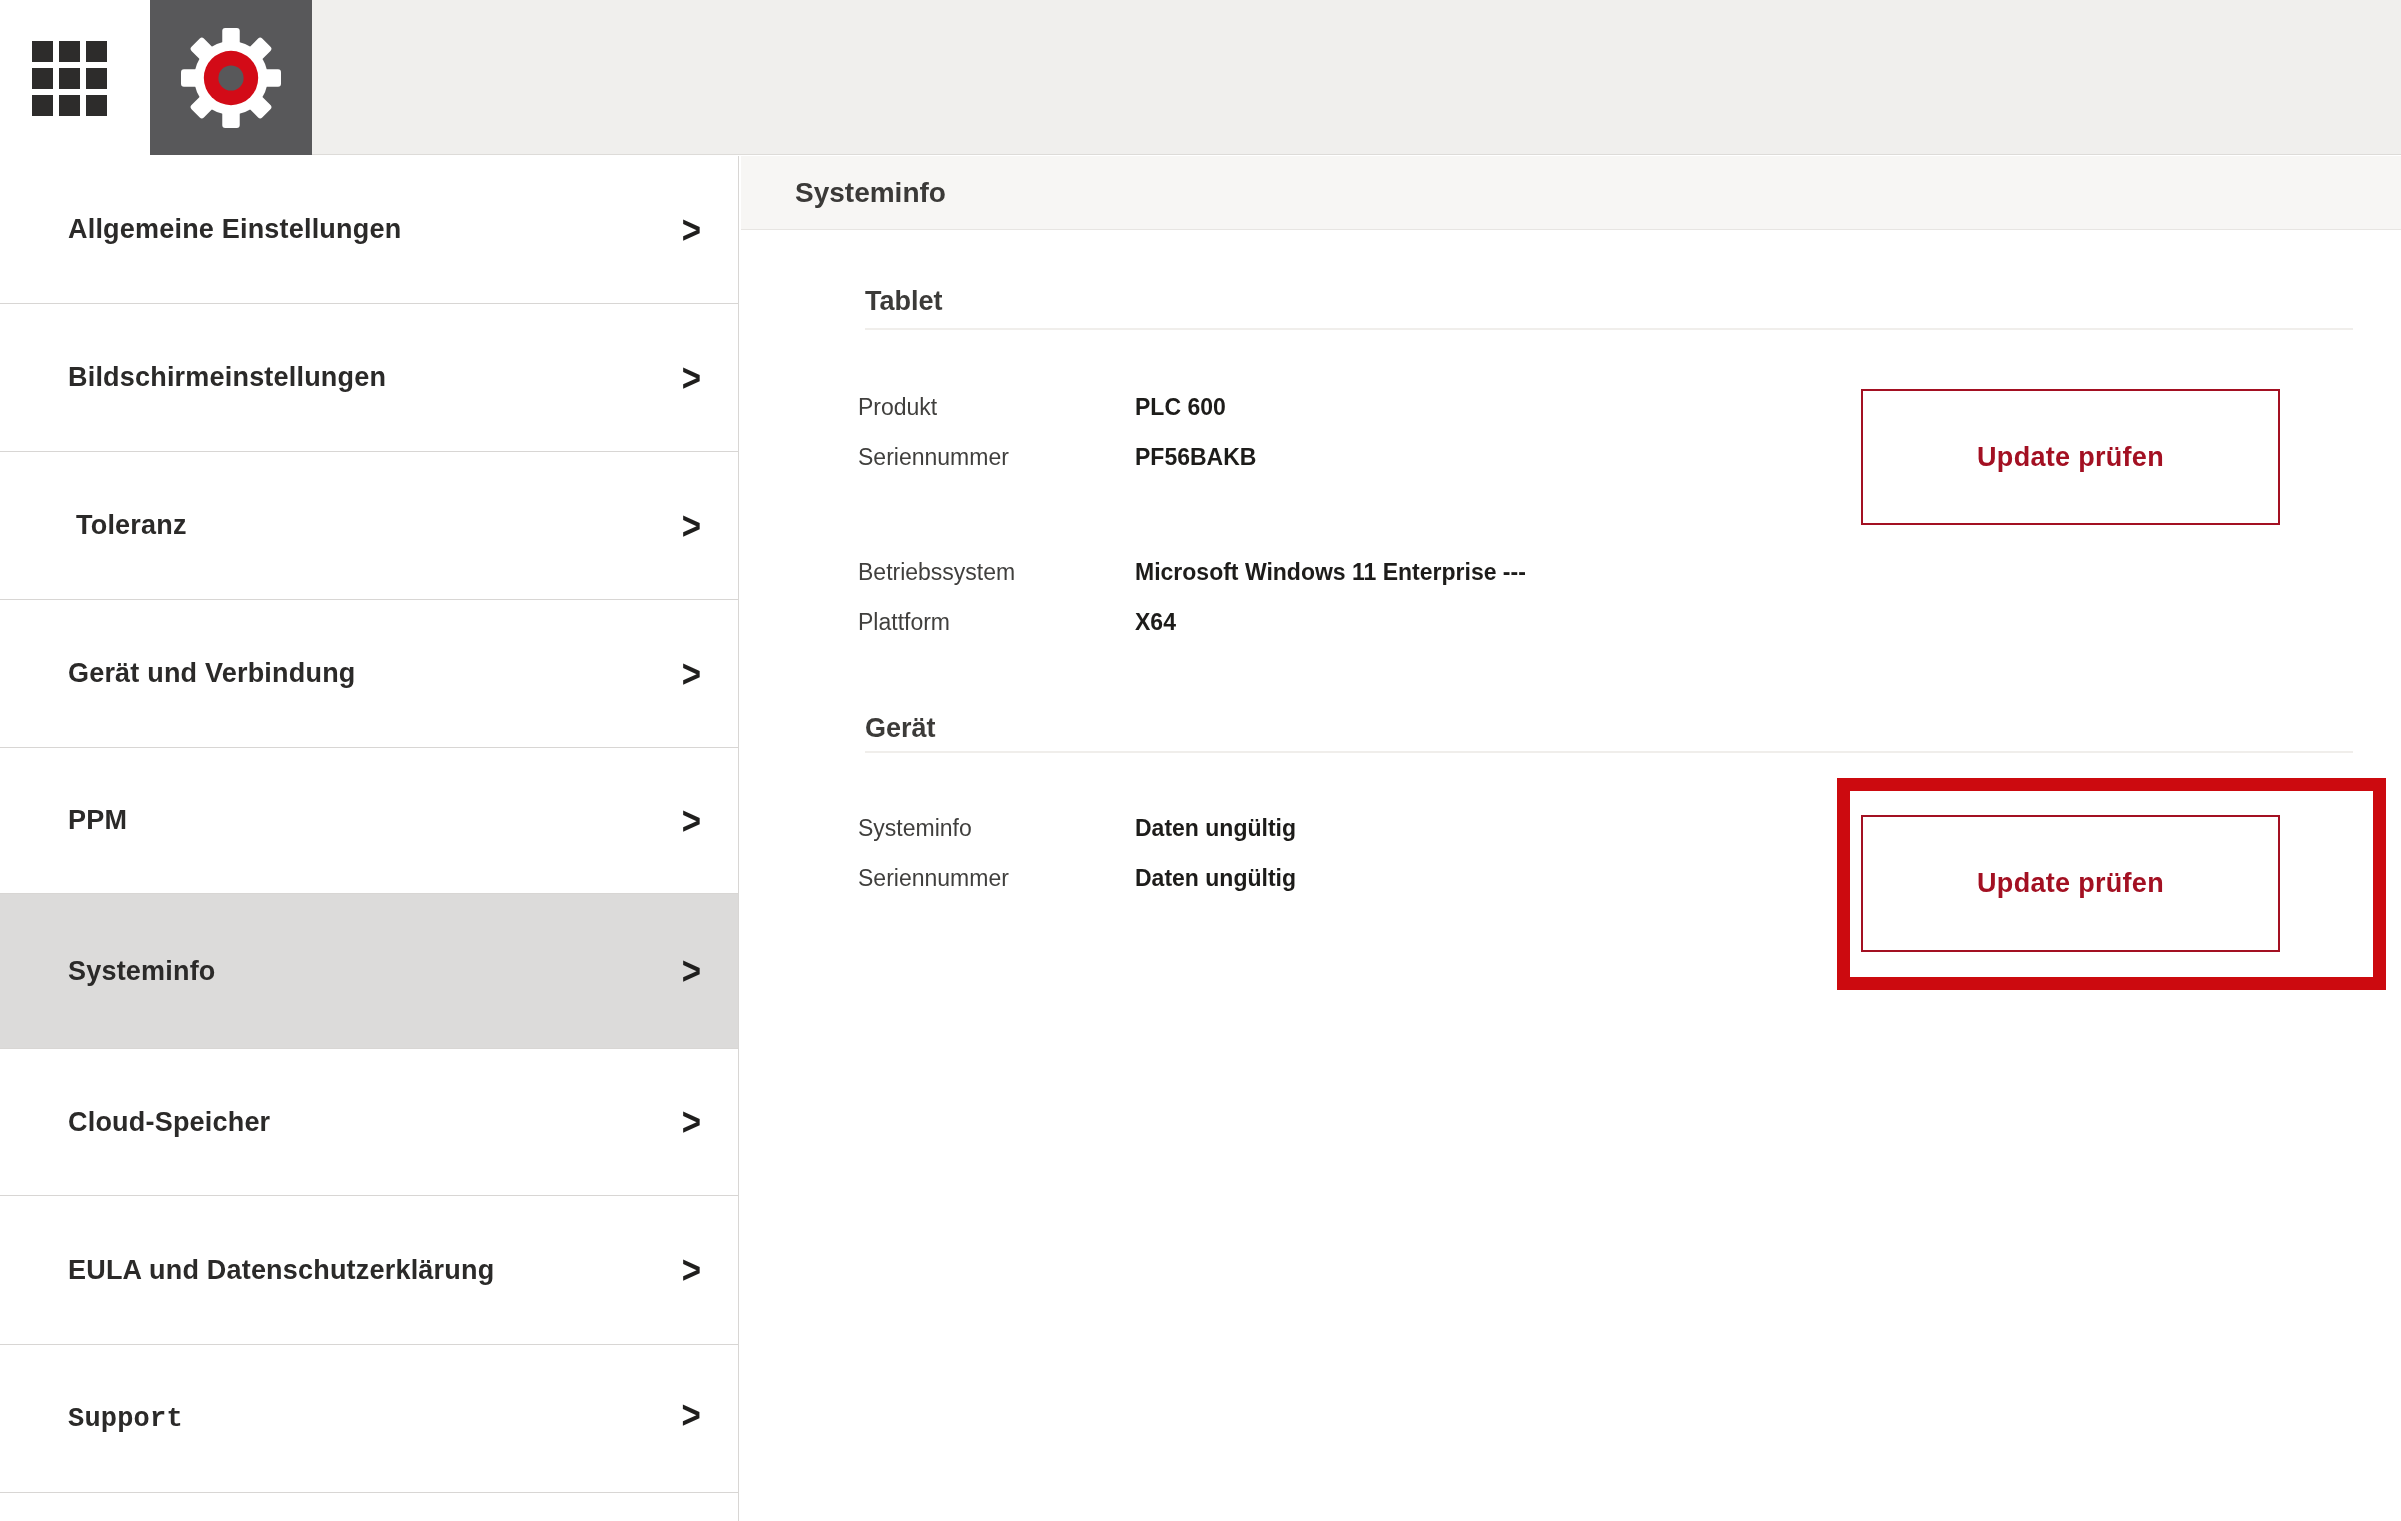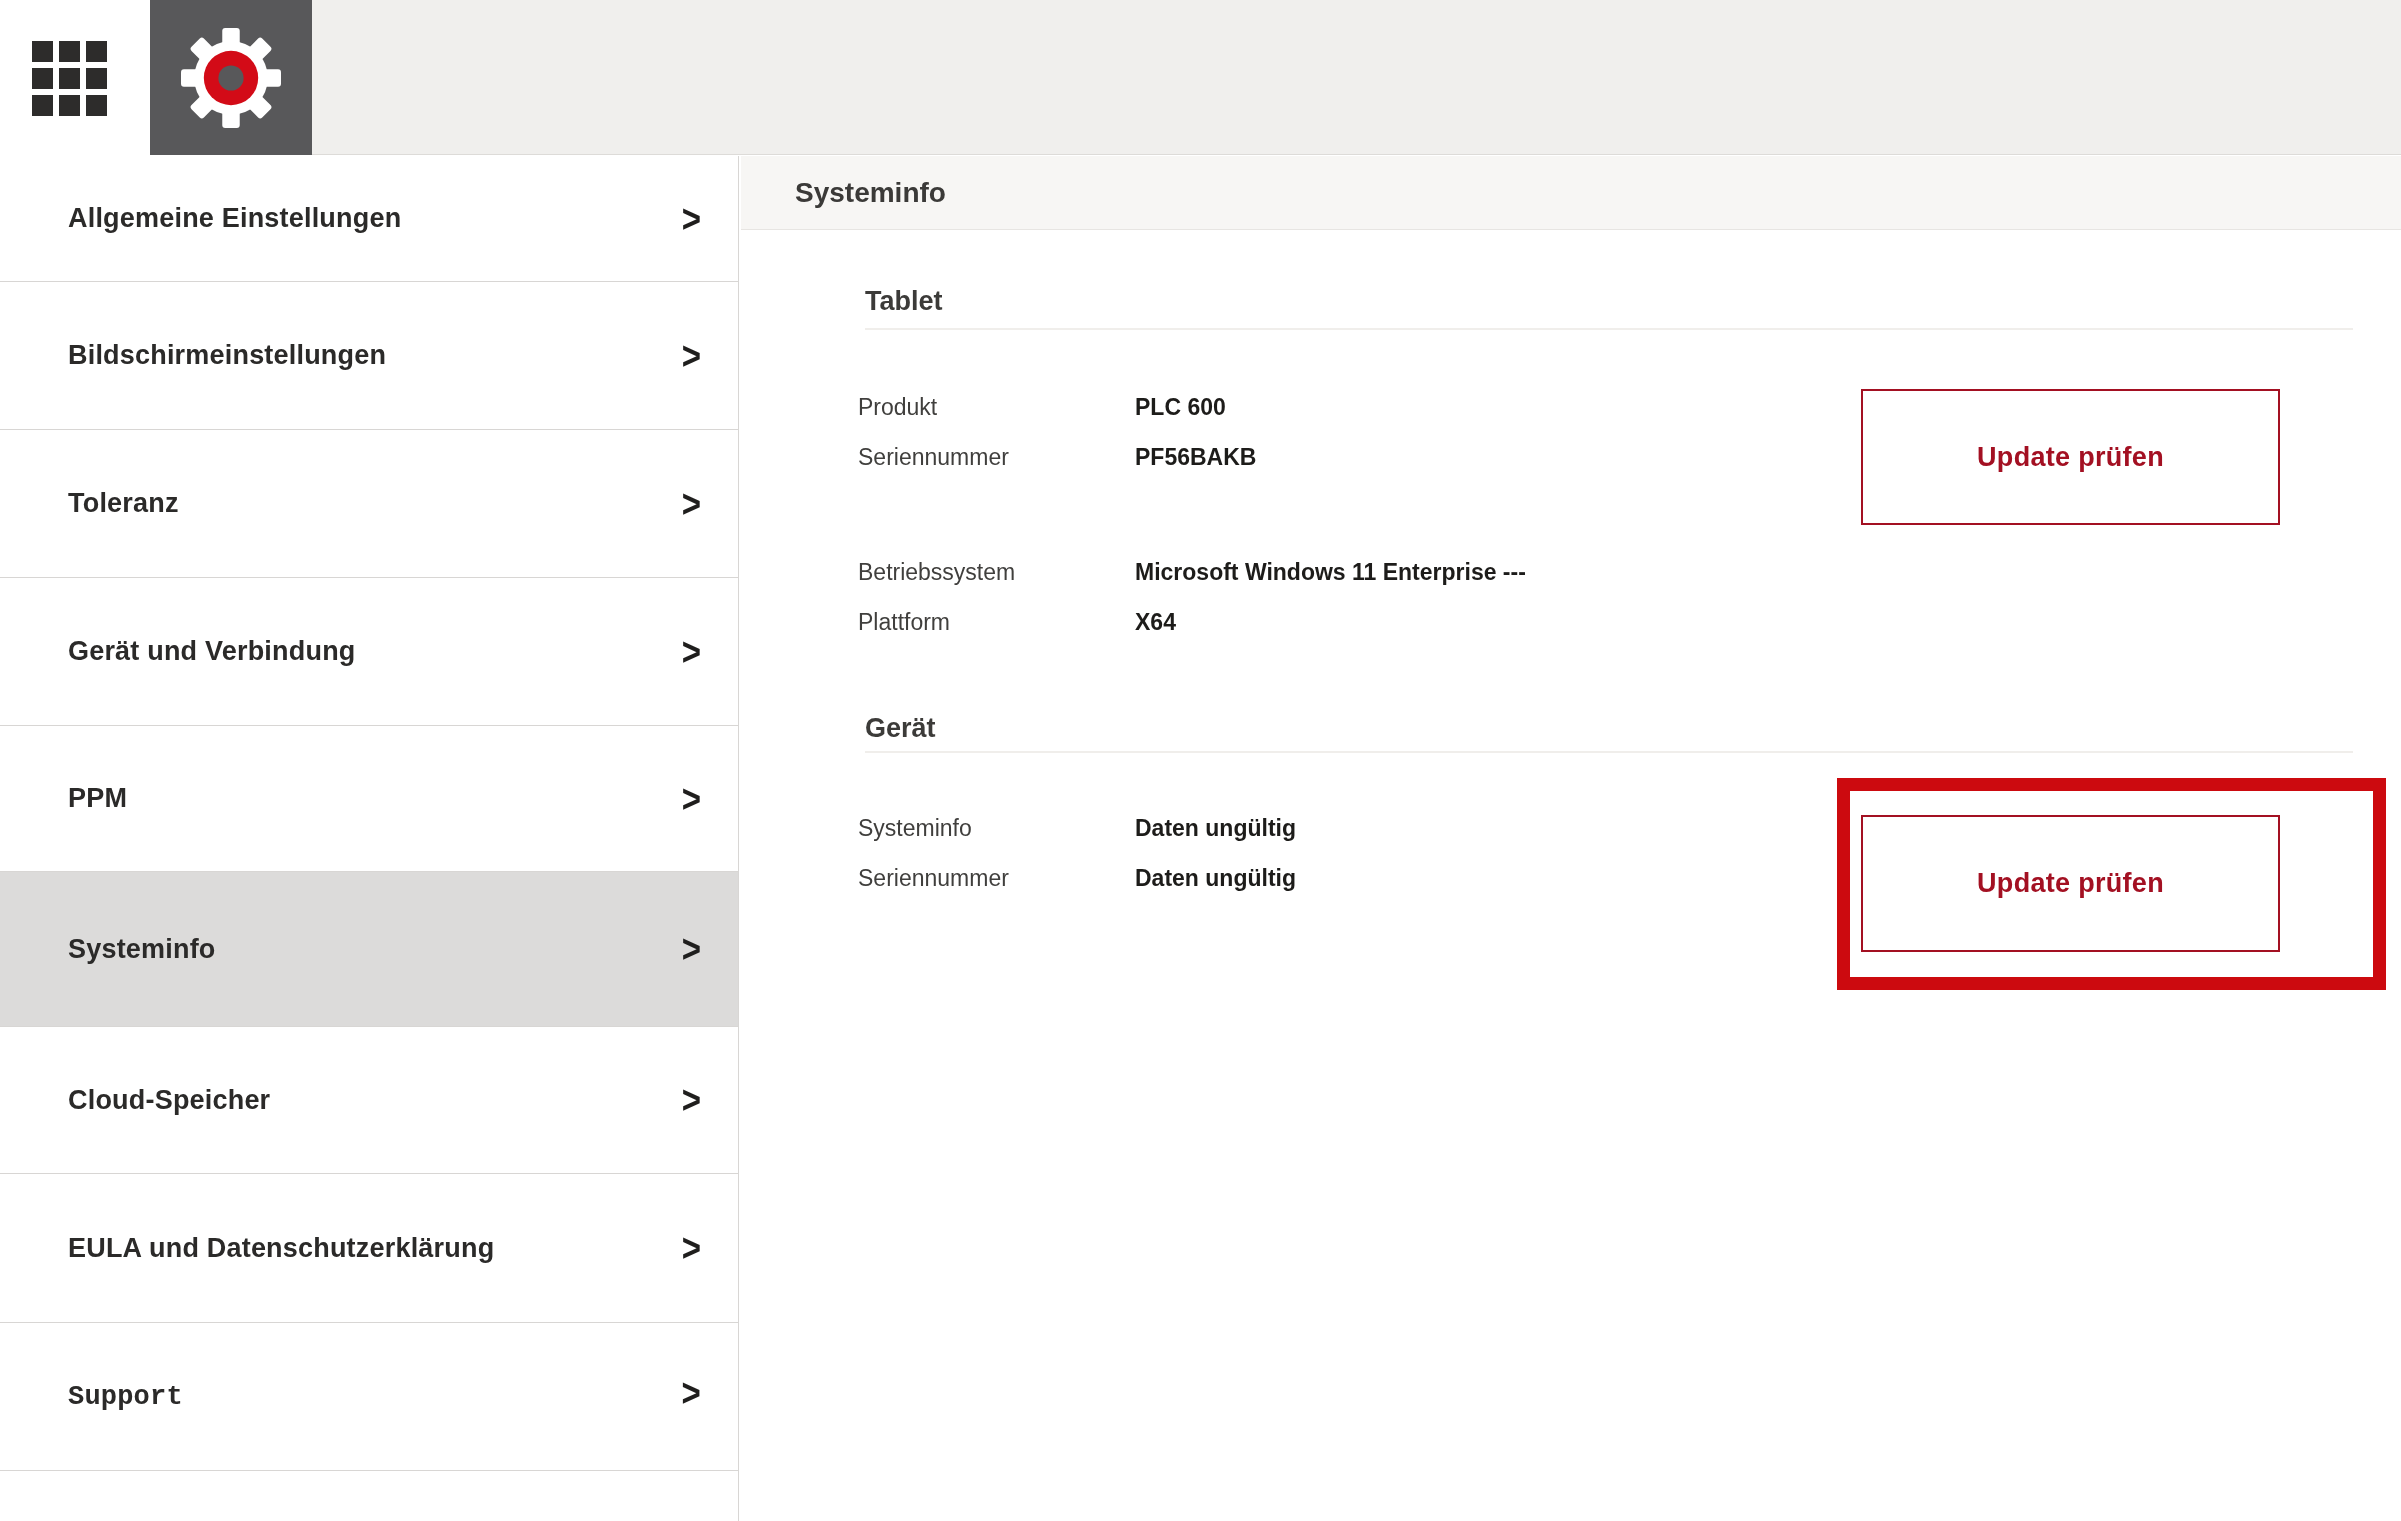--- a/index.html
+++ b/index.html
@@ -17,22 +17,22 @@
                gap:5.8px; }
   .grid-icon i { background:#2d2c2b; display:block; }
   .tab-settings { left:150px; width:162px; background:#58585a; }
   .gear-svg { position:absolute; left:31px; top:28px; }
 
   
   .sidebar { position:absolute; left:0; top:156px; width:739px; height:1365px;
              background:#ffffff; border-right:1.9px solid #d8d6d4; }
   .nav-item { position:relative; display:flex; align-items:center;
               border-bottom:1.9px solid #d8d6d4; cursor:pointer; background:#ffffff; }
-  .nav-item:nth-child(1){height:126px;} .nav-item:nth-child(2){height:148px;}
-  .nav-item:nth-child(3){height:148px;} .nav-item:nth-child(4){height:148px;}
+  .nav-item:nth-child(1){height:148px;} .nav-item:nth-child(2){height:148px;}
+  .nav-item:nth-child(3){height:148px;padding-left:8px;} .nav-item:nth-child(4){height:148px;}
   .nav-item:nth-child(5){height:146px;} .nav-item:nth-child(6){height:155px;}
   .nav-item:nth-child(7){height:147px;} .nav-item:nth-child(8){height:149px;}
   .nav-item:nth-child(9){height:148px;font-family:Liberation Mono, monospace;}
   .nav-item.selected { background:#dcdbda; }
   .nav-label { margin-left:68px; font-size:27px; font-weight:bold; color:#2b2a29;
                letter-spacing:0.2px; }
   .chevron { position:absolute; right:37px; font-size:33px; font-weight:bold;
              color:#1f1e1d; transform:scaleY(1.15); }
 
   

